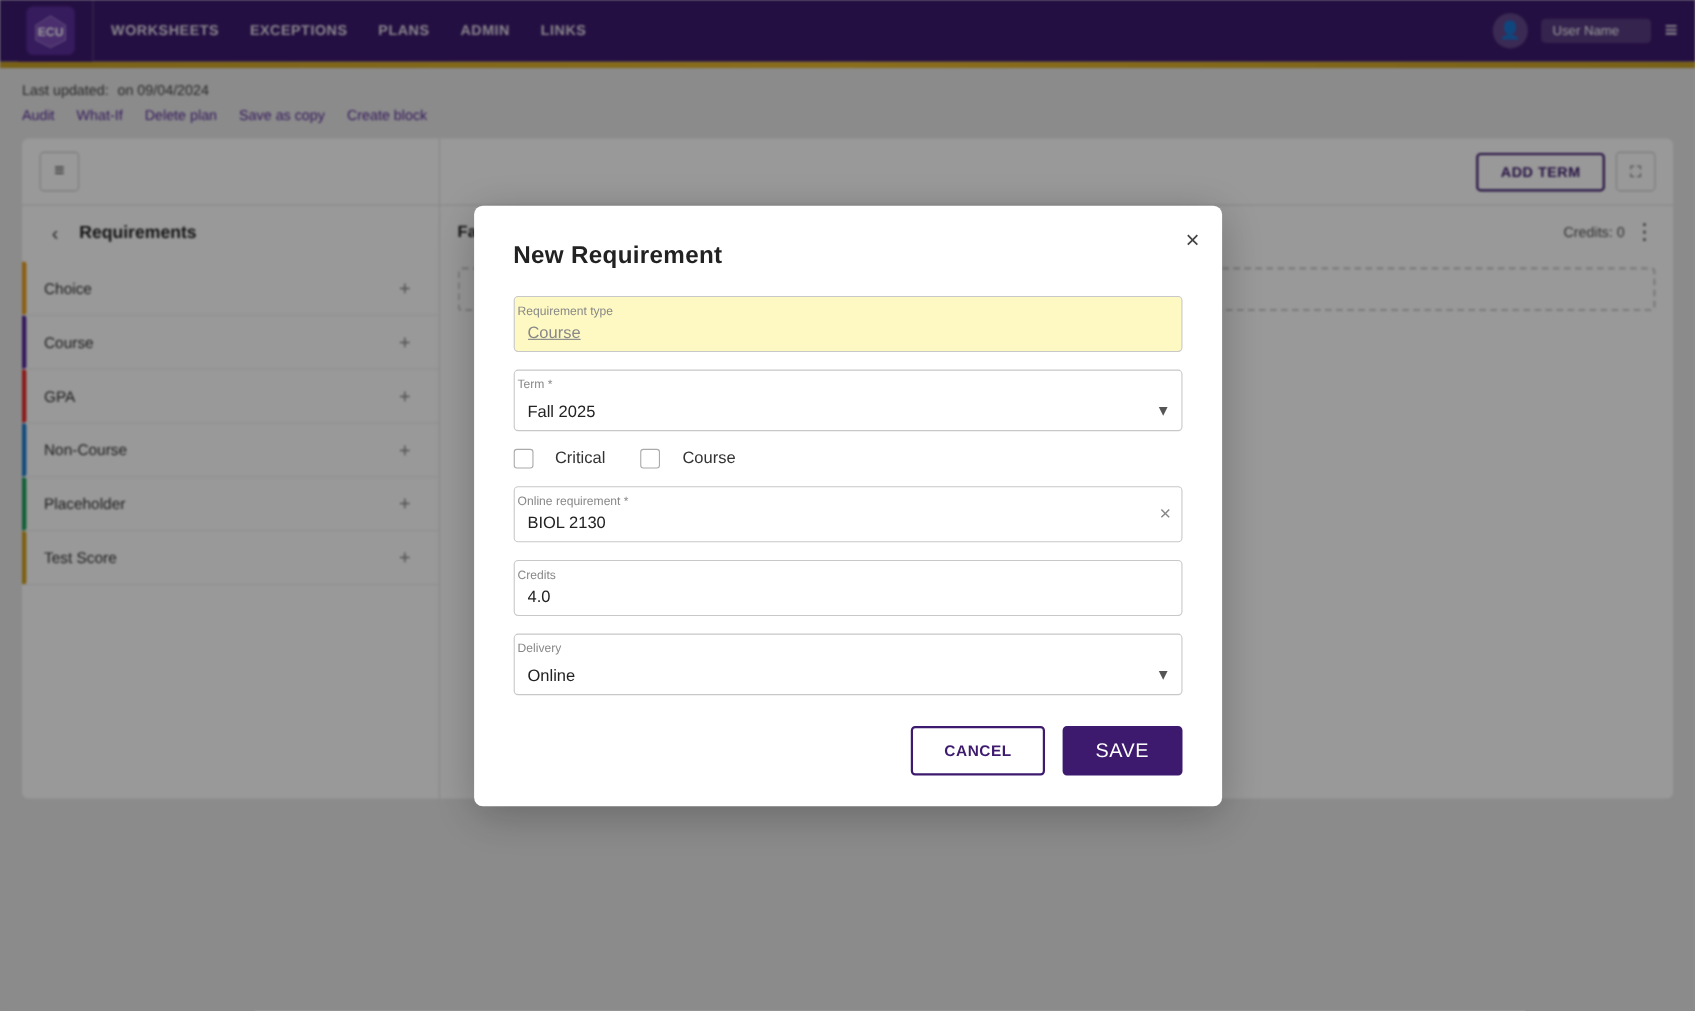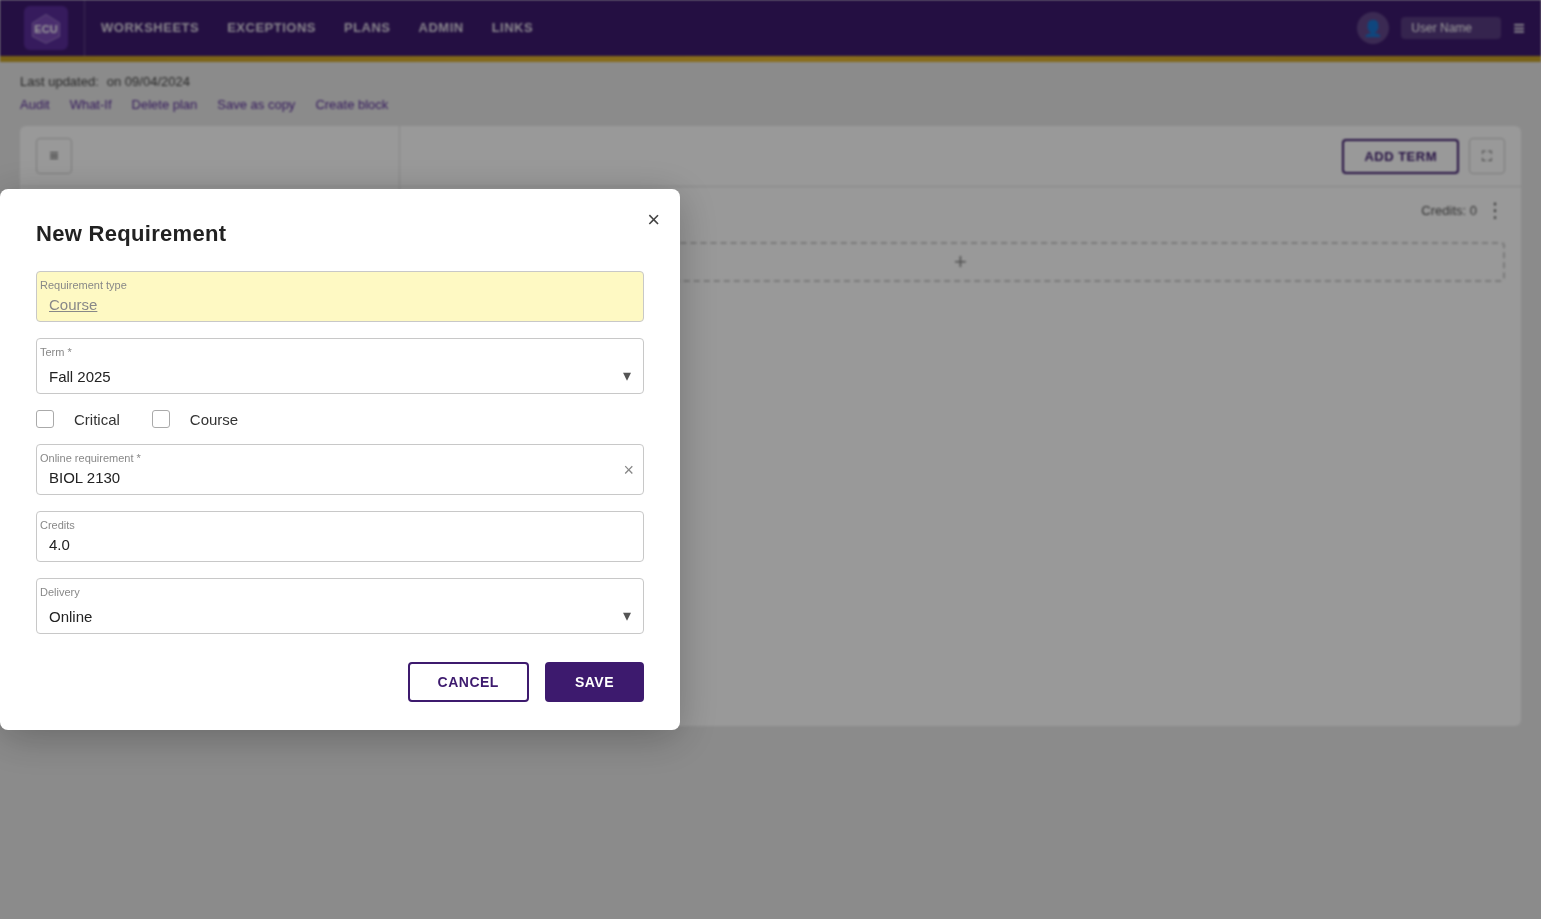--- a/index.html
+++ b/index.html
@@ -248,20 +248,21 @@
     }
 
     
     .overlay {
       position: fixed;
       top: 0; left: 0; right: 0; bottom: 0;
       background: rgba(0,0,0,0.4);
       z-index: 100;
       display: flex;
       align-items: center;
+      justify-content: center;
     }
 
     .modal {
       background: white;
       border-radius: 8px;
       width: 680px;
       padding: 32px 36px 28px;
       position: relative;
       box-shadow: 0 8px 40px rgba(0,0,0,0.25);
     }
@@ -385,22 +386,22 @@
       padding: 10px 28px;
       border-radius: 4px;
       cursor: pointer;
       text-transform: uppercase;
     }
 
     .btn-save {
       background: #3d1a6e;
       border: 2px solid #3d1a6e;
       color: white;
-      font-size: 14px;
-      font-weight: 700;
+      font-size: 18px;
+      font-weight: 400;
       letter-spacing: 0.5px;
       padding: 10px 28px;
       border-radius: 4px;
       cursor: pointer;
       text-transform: uppercase;
     }
 
     
     .bg-blur { filter: blur(1px); }
   </style>

